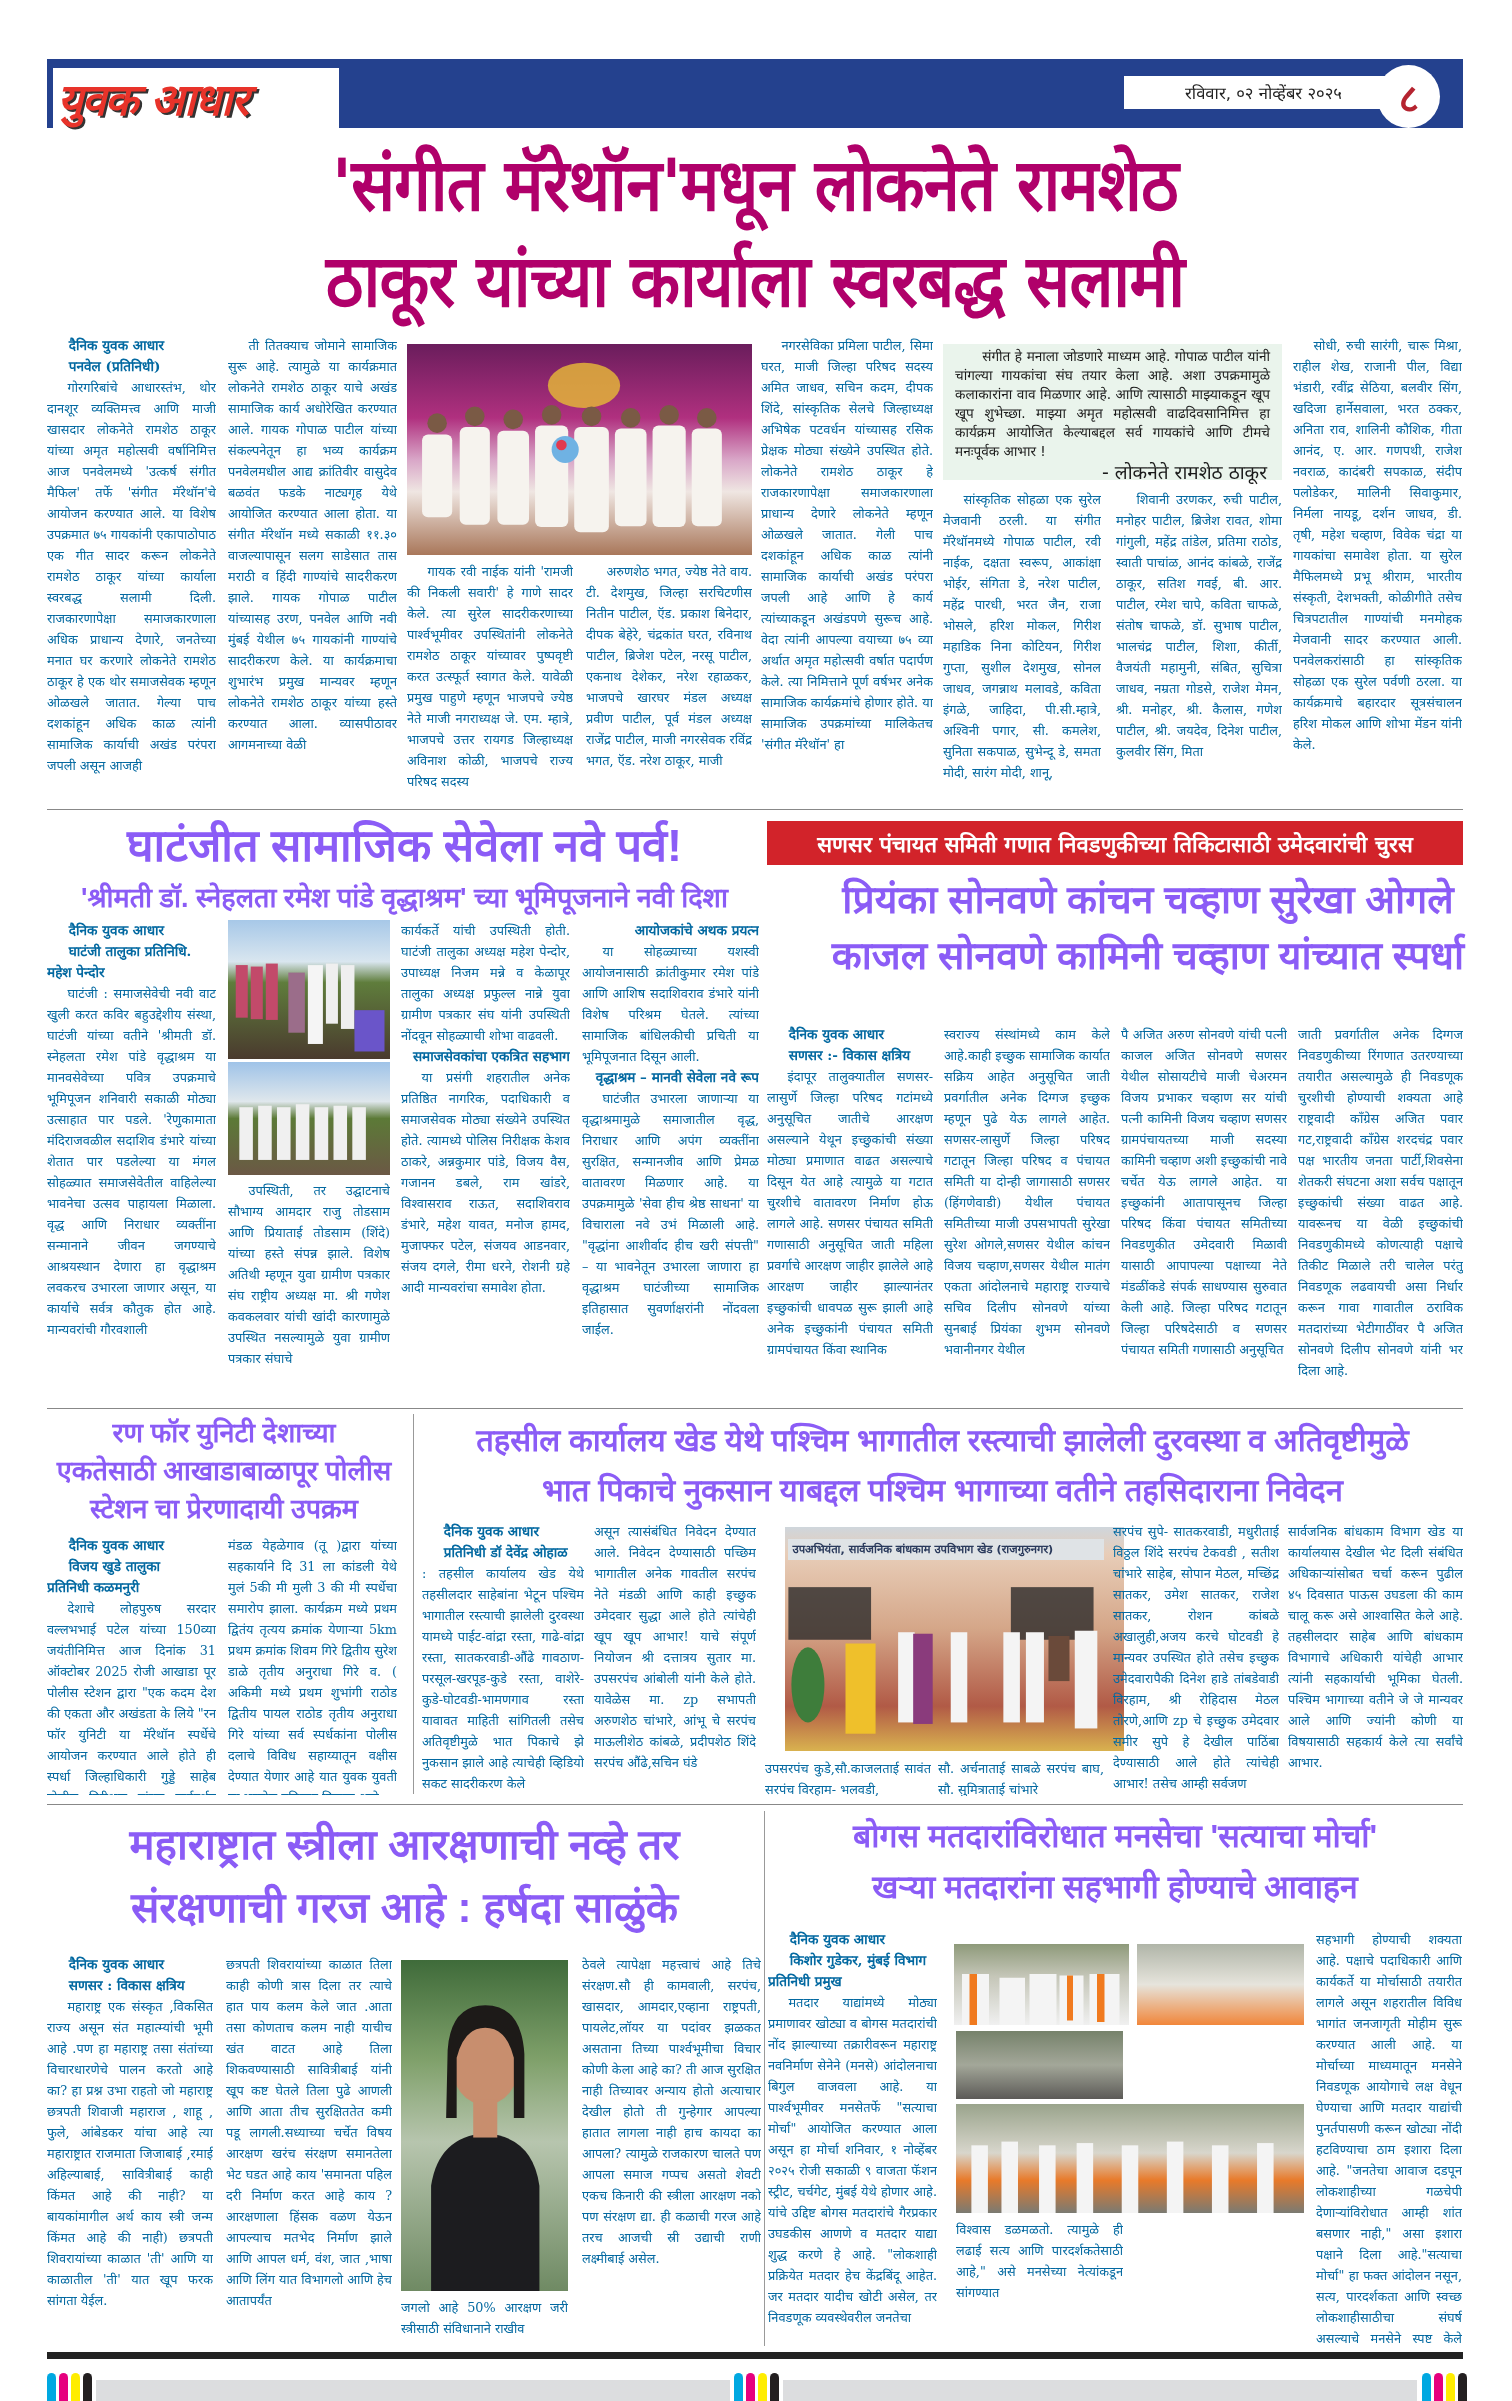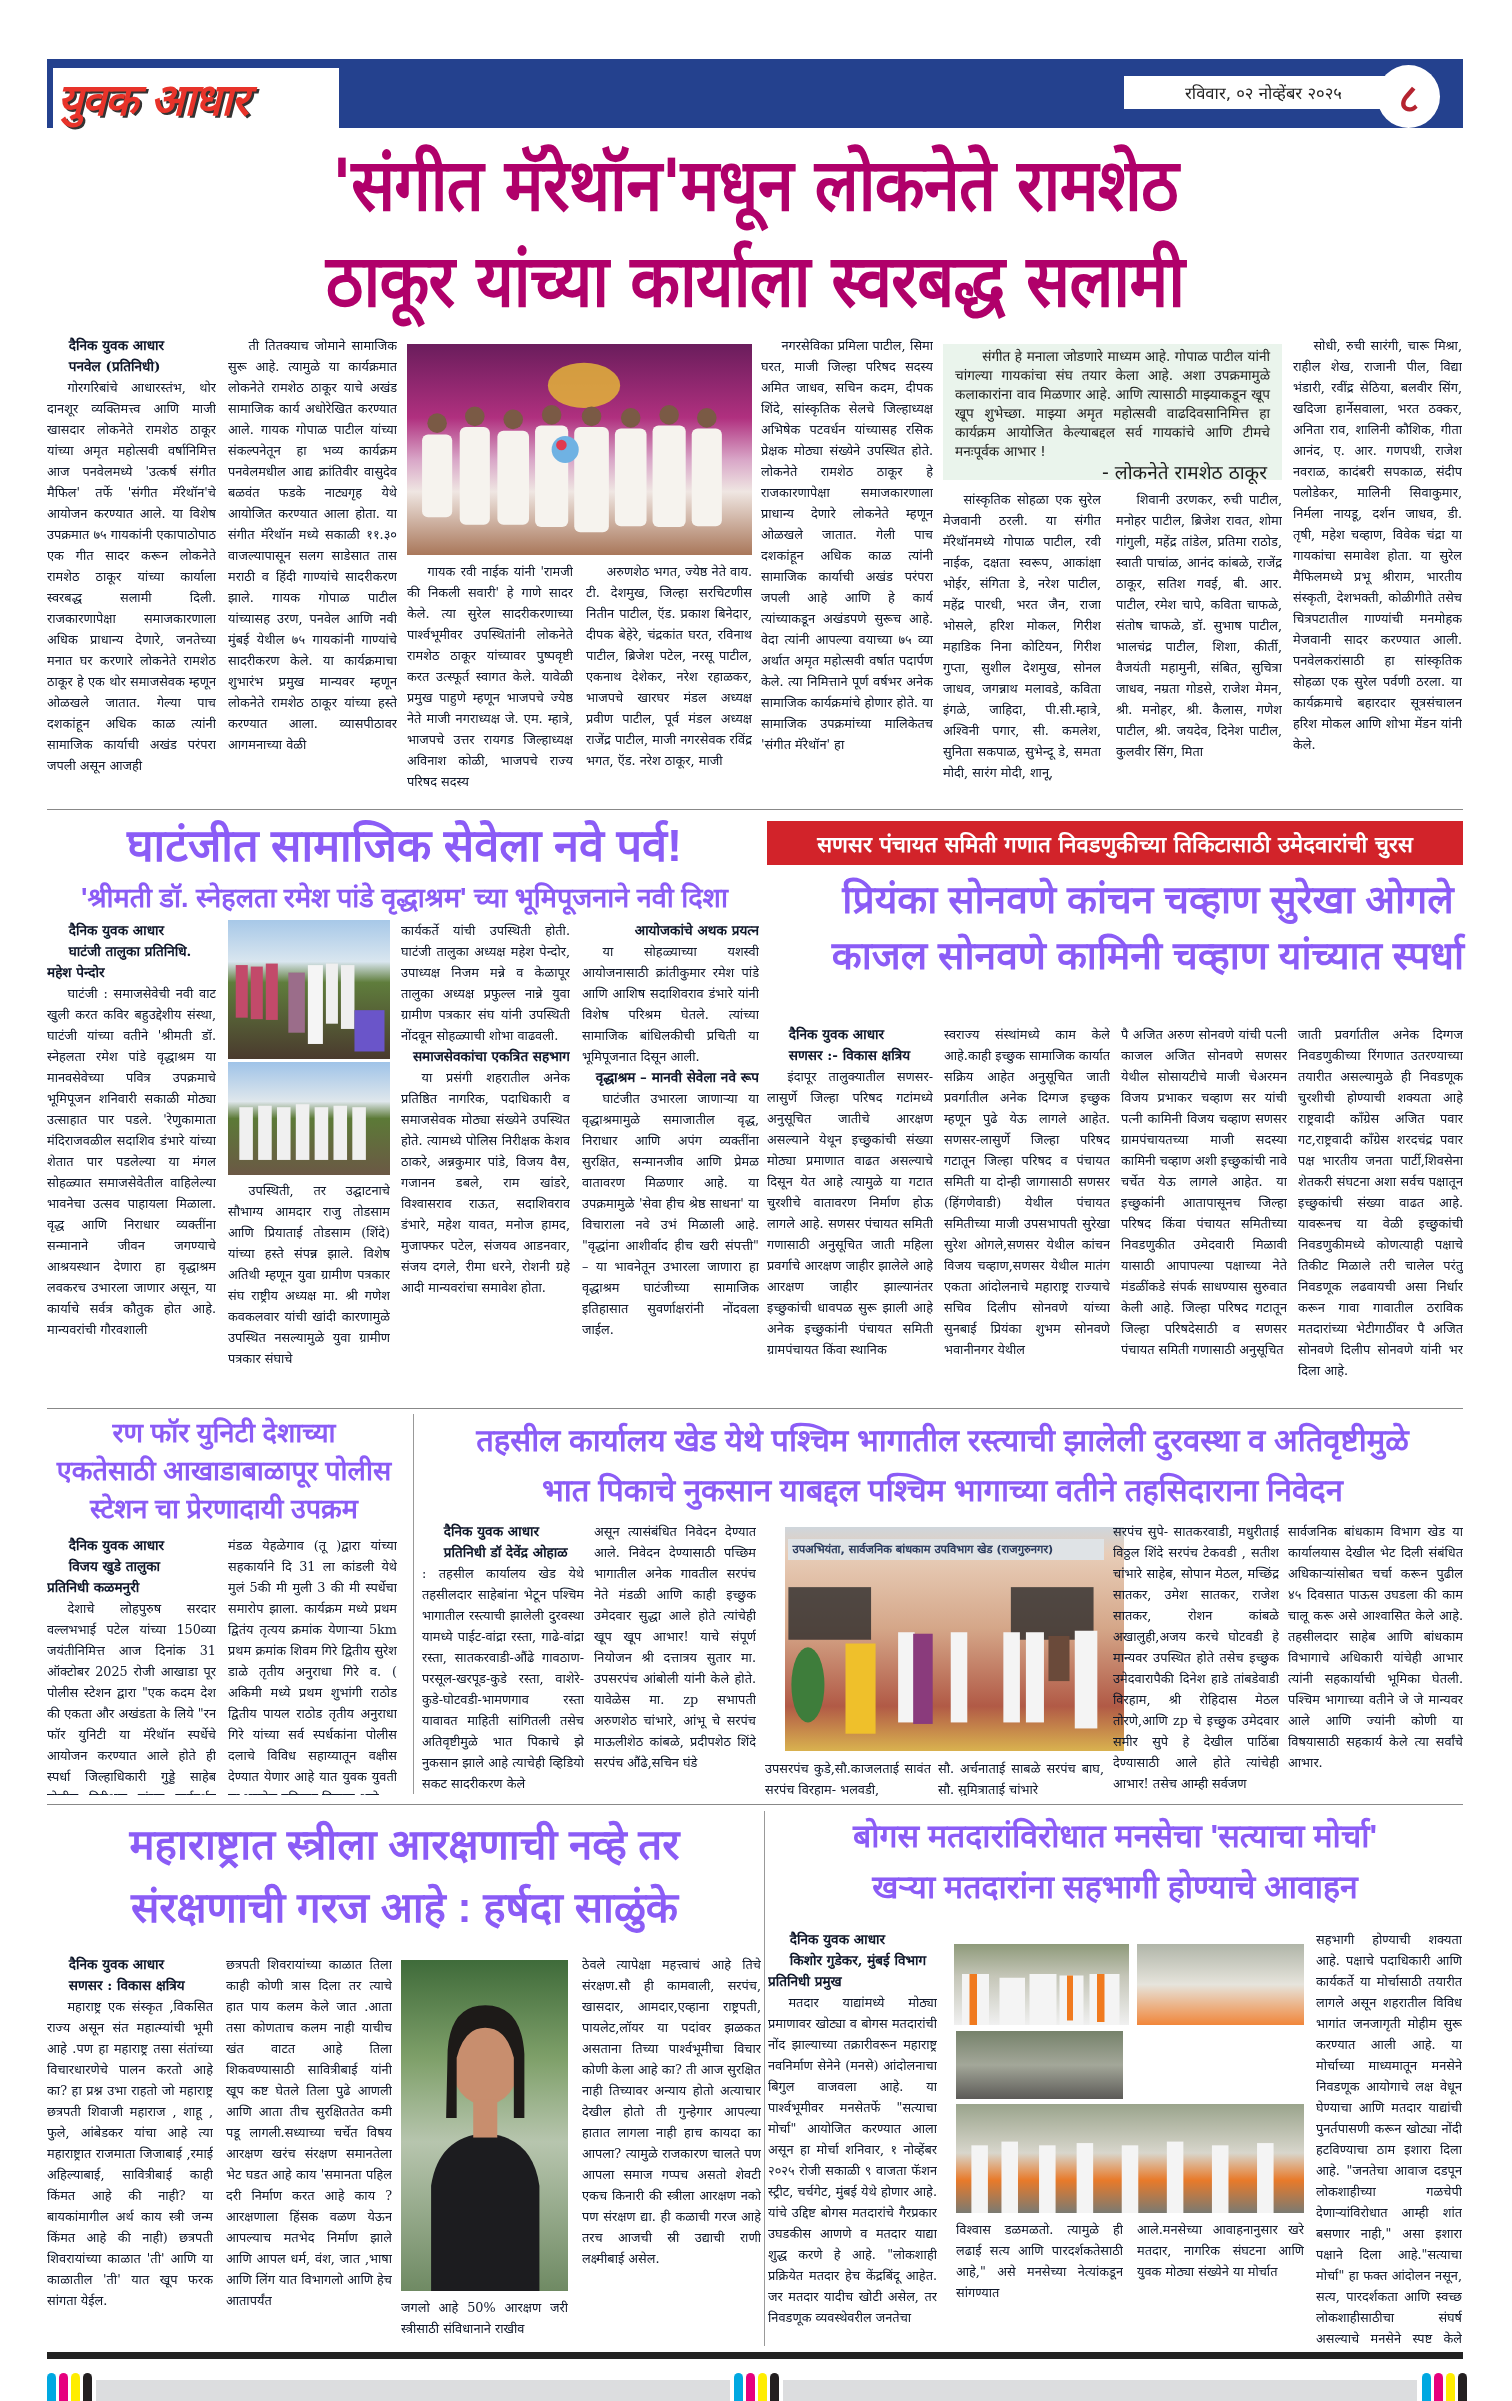--- a/index.html
+++ b/index.html
@@ -8,21 +8,21 @@
 
   .masthead { position: absolute; left: 47px; top: 59px; width: 1416px; height: 69px; background: #24418e; }
   .logo-box { position: absolute; left: 6px; top: 9px; width: 286px; height: 60px; background: #fff; display: flex; align-items: center; padding-left: 4.5px; }
   .logo-text { font-family: "DejaVu Sans", sans-serif; font-weight: 900; font-size: 44px; color: #e8332a; letter-spacing: -1.5px; text-shadow: 2.3px 2.3px 0 #333; font-style: italic; }
   .date-box { position: absolute; right: 60px; top: 16.6px; width: 279px; height: 33px; background: #fff; display: flex; align-items: center; justify-content: center; font-size: 16.6px; color: #222; }
   .page-circle { position: absolute; right: 22.6px; top: 6px; width: 63px; height: 63px; background: #fff; border-radius: 50%; display: flex; align-items: center; justify-content: center; font-size: 39px; font-weight: bold; color: #b52430; }
 
   .headline-main { position: absolute; left: 47px; top: 137px; width: 1416px; text-align: center; font-weight: 900; color: #b0006a; font-size: 72px; line-height: 96px; letter-spacing: -0.8px; font-family: "DejaVu Sans", sans-serif; transform: scaleX(0.9); transform-origin: center top; }
 
   .art { position: absolute; }
-  .col { position: absolute; font-family: "DejaVu Serif", serif; font-size: 12.8px; line-height: 21px; text-align: justify; color: #0f172a; overflow: hidden; }
+  .col { position: absolute; font-family: "DejaVu Serif", serif; font-size: 12.8px; line-height: 21px; text-align: justify; color: #0369a1; overflow: hidden; }
   .col p { text-indent: 1.6em; }
   .byline { font-weight: bold; font-size: 13.6px; text-indent: 1.6em; }
   .subhead { font-weight: bold; text-align: right; font-size: 13.6px; }
 
   .photo { position: absolute; overflow: hidden; }
   .h2 { position: absolute; text-align: center; font-weight: 900; color: #8b5cf6; font-family: Liberation Sans, sans-serif; }
   .kicker-red { position: absolute; background: #d2232a; color: #fff; font-weight: bold; font-size: 22px; display: flex; align-items: center; justify-content: center; }
   .quote-box { position: absolute; background: #eaf4ec; font-family: "DejaVu Sans", sans-serif; font-size: 16px; line-height: 23px; padding: 3px 12px; text-align: justify; color: #1a1a1a; }
   .quote-attr { text-align: right; padding-right: 3px; }
   .vrule { position: absolute; width: 0.8px; background: #999; }
@@ -324,23 +324,20 @@
           <rect x="220" y="55" width="22" height="90"></rect>
           <rect x="280" y="50" width="22" height="95"></rect>
           <rect x="340" y="55" width="22" height="90"></rect>
           <rect x="400" y="52" width="22" height="93"></rect>
         </g>
     </svg>
   </div>
   <div class="col" style="left:188px;top:290px;width:167px;height:124px;">
     <p style="text-indent:0;">विश्वास डळमळतो. त्यामुळे ही लढाई सत्य आणि पारदर्शकतेसाठी आहे," असे मनसेच्या नेत्यांकडून सांगण्यात</p>
   </div>
-  <div class="col" style="left:369px;top:290px;width:167px;height:124px;">
-    <p style="text-indent:0;">आले.मनसेच्या आवाहनानुसार खरे मतदार, नागरिक संघटना आणि युवक मोठ्या संख्येने या मोर्चात</p>
-  </div>
   <div class="col" style="left:548px;top:0;width:146px;height:414px;">
     <p style="text-indent:0;">सहभागी होण्याची शक्यता आहे. पक्षाचे पदाधिकारी आणि कार्यकर्ते या मोर्चासाठी तयारीत लागले असून शहरातील विविध भागांत जनजागृती मोहीम सुरू करण्यात आली आहे. या मोर्चाच्या माध्यमातून मनसेने निवडणूक आयोगाचे लक्ष वेधून घेण्याचा आणि मतदार याद्यांची पुनर्तपासणी करून खोट्या नोंदी हटविण्याचा ठाम इशारा दिला आहे. "जनतेचा आवाज दडपून लोकशाहीच्या गळचेपी देणाऱ्यांविरोधात आम्ही शांत बसणार नाही," असा इशारा पक्षाने दिला आहे."सत्याचा मोर्चा" हा फक्त आंदोलन नसून, सत्य, पारदर्शकता आणि स्वच्छ लोकशाहीसाठीचा संघर्ष असल्याचे मनसेने स्पष्ट केले आहे.</p>
   </div>
 </section>
 
 <div class="footer-bar"></div>
 <div class="footer-reg" style="left:47px;">
   <span class="dot" style="background:#00a8e1;"></span>
   <span class="dot" style="background:#e6007e;"></span>
   <span class="dot" style="background:#ffed00;"></span>

